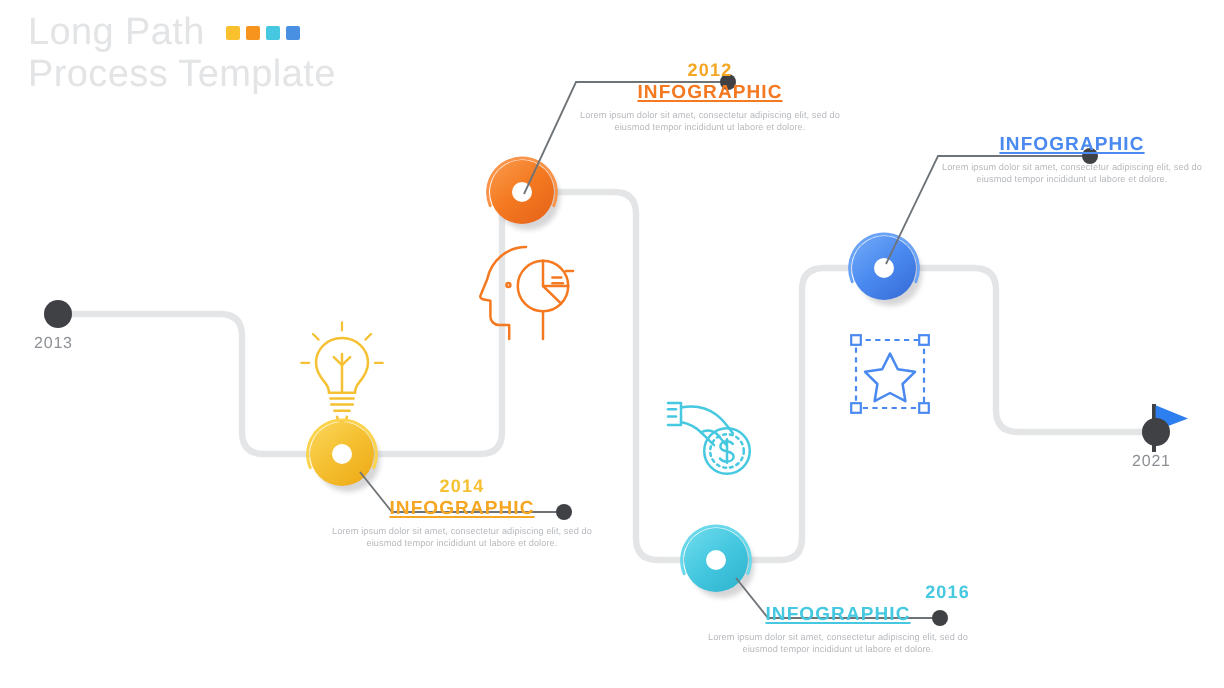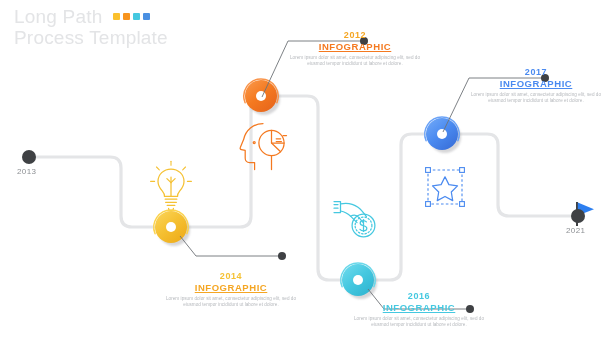--- a/index.html
+++ b/index.html
@@ -139,21 +139,21 @@
     <svg class="ring-arc" width="44" height="44" viewBox="0 0 44 44">
       <path d="M 6.1 28.8 A 17.2 17.2 0 1 1 37.9 28.8" fill="none" stroke="#fbd34d" stroke-width="1.5" stroke-linecap="round"></path>
     </svg>
     <div class="donut" style="background: linear-gradient(140deg, #fbd65c 0%, #f5c133 45%, #eda814 100%);"></div>
   </div>
   <svg class="leader" style="left:178px; top:234px;" width="110" height="32">
     <path d="M 2 2 L 18 22 L 104 22" fill="none" stroke="#6e7377" stroke-width="0.9"></path>
   </svg>
   <div class="leader-dot" style="left:278px; top:252px;"></div>
   <div class="callout center" style="left:165px; top:238px;">
-    <div class="yr" style="color:#f5c133;margin-top:33px;">2014</div>
+    <div class="yr" style="color:#f5c133;">2014</div>
     <div class="hd" style="color:#f5a623;">INFOGRAPHIC</div>
     <div class="bd">Lorem ipsum dolor sit amet, consectetur adipiscing elit, sed do eiusmod tempor incididunt ut labore et dolore.</div>
   </div>
 
   <div class="node" style="left:239px; top:74px;">
     <div class="node-shadow"></div>
     <svg class="ring-arc" width="44" height="44" viewBox="0 0 44 44">
       <path d="M 6.1 28.8 A 17.2 17.2 0 1 1 37.9 28.8" fill="none" stroke="#f9944a" stroke-width="1.5" stroke-linecap="round"></path>
     </svg>
     <div class="donut" style="background: linear-gradient(140deg, #fa9b4e 0%, #f47920 48%, #e5621a 100%);"></div>
@@ -200,21 +200,21 @@
     <svg class="ring-arc" width="44" height="44" viewBox="0 0 44 44">
       <path d="M 6.1 28.8 A 17.2 17.2 0 1 1 37.9 28.8" fill="none" stroke="#6ad8ea" stroke-width="1.5" stroke-linecap="round"></path>
     </svg>
     <div class="donut" style="background: linear-gradient(140deg, #72dcee 0%, #45c8e0 48%, #2cb2ce 100%);"></div>
   </div>
   <svg class="leader" style="left:366px; top:287px;" width="110" height="32">
     <path d="M 2 2 L 18 22 L 104 22" fill="none" stroke="#6e7377" stroke-width="0.9"></path>
   </svg>
   <div class="leader-dot" style="left:466px; top:305px;"></div>
   <div class="callout center" style="left:353px; top:291px;">
-    <div class="yr" style="color:#45c8e0;">2016</div>
+    <div class="yr" style="color:#45c8e0;text-align:right;">2016</div>
     <div class="hd" style="color:#45c8e0;">INFOGRAPHIC</div>
     <div class="bd">Lorem ipsum dolor sit amet, consectetur adipiscing elit, sed do eiusmod tempor incididunt ut labore et dolore.</div>
   </div>
 
   <div class="node" style="left:420px; top:112px;">
     <div class="node-shadow"></div>
     <svg class="ring-arc" width="44" height="44" viewBox="0 0 44 44">
       <path d="M 6.1 28.8 A 17.2 17.2 0 1 1 37.9 28.8" fill="none" stroke="#6ba3f7" stroke-width="1.5" stroke-linecap="round"></path>
     </svg>
     <div class="donut" style="background: linear-gradient(140deg, #74abf8 0%, #4a8af0 48%, #3569d4 100%);"></div>
@@ -227,18 +227,17 @@
       <rect x="38.6" y="4.6" width="4.8" height="4.8" fill="#ffffff" stroke="#4a8af0" stroke-width="1.1"></rect>
       <rect x="4.6" y="38.6" width="4.8" height="4.8" fill="#ffffff" stroke="#4a8af0" stroke-width="1.1"></rect>
       <rect x="38.6" y="38.6" width="4.8" height="4.8" fill="#ffffff" stroke="#4a8af0" stroke-width="1.1"></rect>
     </svg>
   </div>
   <svg class="leader" style="left:441px; top:74px;" width="110" height="62">
     <path d="M 2 58 L 28 4 L 104 4" fill="none" stroke="#6e7377" stroke-width="0.9"></path>
   </svg>
   <div class="leader-dot" style="left:541px; top:74px;"></div>
   <div class="callout center" style="left:470px; top:67px;">
-    <div class="yr" style="color:#4a8af0;">2017</div>
     <div class="hd" style="color:#4a8af0;">INFOGRAPHIC</div>
     <div class="bd">Lorem ipsum dolor sit amet, consectetur adipiscing elit, sed do eiusmod tempor incididunt ut labore et dolore.</div>
   </div>
 
 </div>
 
 </body></html>

